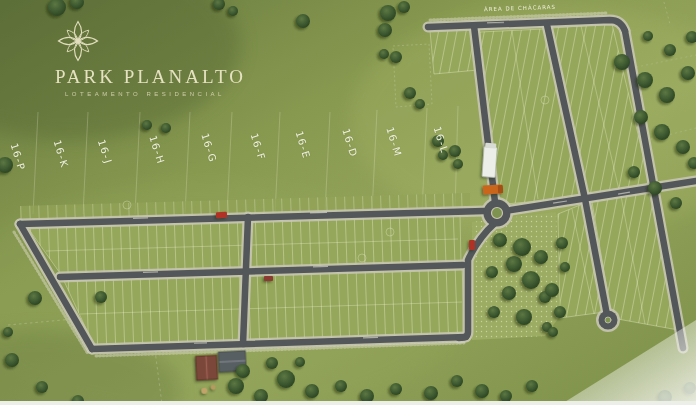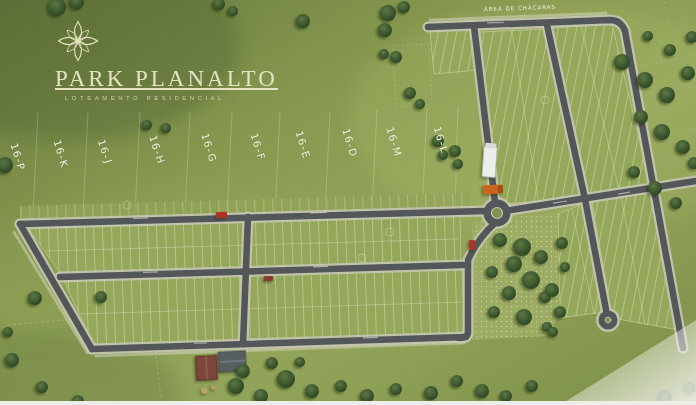--- a/index.html
+++ b/index.html
@@ -9,22 +9,22 @@
   }
   .stage svg{position:absolute;left:0;top:0;}
   .overlay{position:absolute;left:0;top:0;width:696px;height:405px;pointer-events:none;}
   .logo{
     position:absolute;left:55px;top:18px;width:180px;text-align:center;
     color:#ece7c9;
   }
   .logo-flower{width:46px;height:46px;margin:0 auto 2px auto;opacity:.92;}
   .logo-title{
     font-family:"Liberation Serif","DejaVu Serif",serif;
-    font-size:23px;letter-spacing:3px;white-space:nowrap;
-    color:#ece7c9;opacity:.95;text-decoration:underline;
+    font-size:19px;letter-spacing:3px;white-space:nowrap;
+    color:#ece7c9;opacity:.95;
   }
   .logo-subtitle{
     font-family:"Liberation Sans","DejaVu Sans",sans-serif;
     font-size:6px;letter-spacing:3.5px;margin-top:3px;
     color:#e4dfc0;opacity:.8;white-space:nowrap;
   }
   .block-label{
     position:absolute;transform:translate(-50%,-50%) rotate(73deg);
     font-size:10px;letter-spacing:1.5px;color:rgba(250,250,238,.92);
     white-space:nowrap;text-shadow:0 0 1px rgba(90,110,50,.6);

